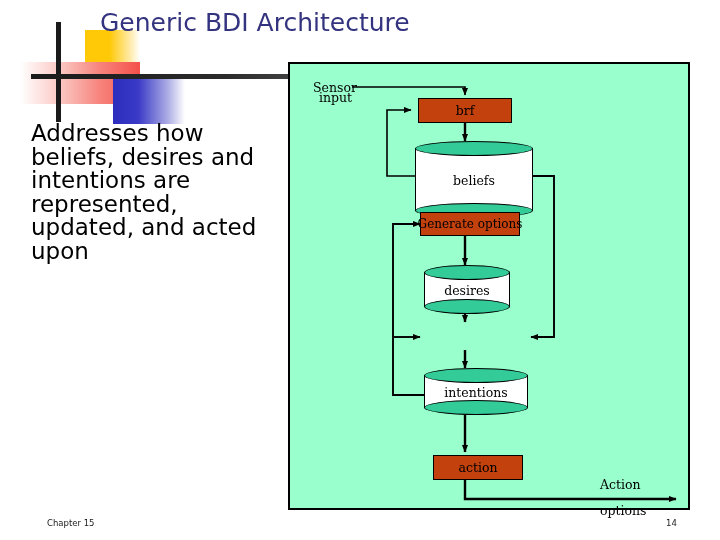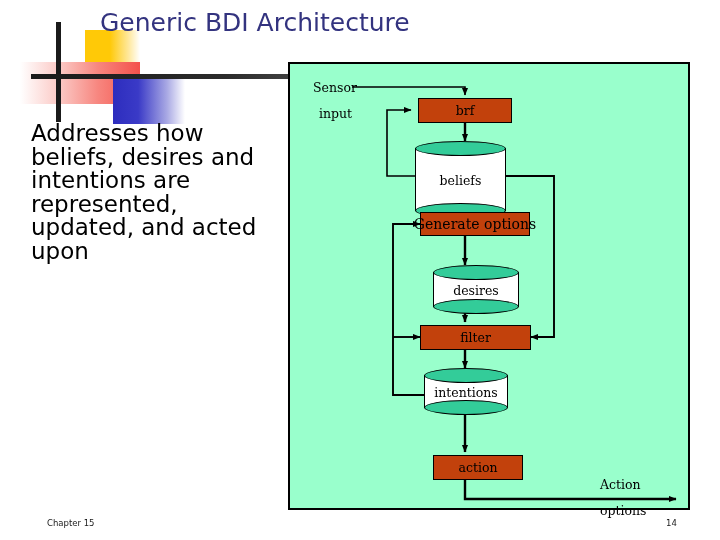--- a/index.html
+++ b/index.html
@@ -179,49 +179,46 @@
       <path d="M424,385 L393,385 L393,214 L420,214" stroke-width="1.9" marker-end="url(#arw)"></path>
       <path d="M393,327 L420,327" stroke-width="1.9" marker-end="url(#arw)"></path>
 
       <path d="M465,405 L465,442" stroke-width="2.4" marker-end="url(#arw)"></path>
 
       <path d="M465,470 L465,489 L676,489" stroke-width="2.4" marker-end="url(#arw)"></path>
     </g>
   </svg>
 
   <div class="plain" style="left:313px; top:70px;">Sensor</div>
-  <div class="plain" style="left:319px; top:96px;">input</div>
+  <div class="plain" style="left:319px; top:80px;">input</div>
 
   <div class="node proc" style="left:418px; top:88px; width:94px; height:25px;">
     <span>brf</span>
   </div>
 
-  <div class="node cyl" style="left:415px; top:131px; width:91px; height:77px;">
+  <div class="node cyl" style="left:415px; top:131px; width:91px; height:77px;padding-left:27px;">
     <div class="cyl-body"></div>
     <div class="cyl-cap cap-bottom"></div>
     <div class="cyl-cap cap-top"></div>
     <div class="cyl-label">beliefs</div>
   </div>
 
-  <div class="node proc" style="left:420px; top:202px; width:110px; height:24px; font-size:14px;">
+  <div class="node proc" style="left:420px; top:202px; width:100px; height:24px; font-size:12px;">
     <span>Generate options</span>
   </div>
 
-  <div class="node cyl" style="left:433px; top:255px; width:86px; height:49px;">
+  <div class="node cyl" style="left:424px; top:255px; width:86px; height:49px;">
     <div class="cyl-body"></div>
     <div class="cyl-cap cap-bottom"></div>
     <div class="cyl-cap cap-top"></div>
     <div class="cyl-label">desires</div>
   </div>
 
-  <div class="node proc" style="left:420px; top:315px; width:111px; height:25px;">
-    <span>filter</span>
-  </div>
-
-  <div class="node cyl" style="left:424px; top:358px; width:84px; height:47px;">
+
+  <div class="node cyl" style="left:424px; top:358px; width:104px; height:47px;">
     <div class="cyl-body"></div>
     <div class="cyl-cap cap-bottom"></div>
     <div class="cyl-cap cap-top"></div>
     <div class="cyl-label">intentions</div>
   </div>
 
   <div class="node proc" style="left:433px; top:445px; width:90px; height:25px;">
     <span>action</span>
   </div>
 

